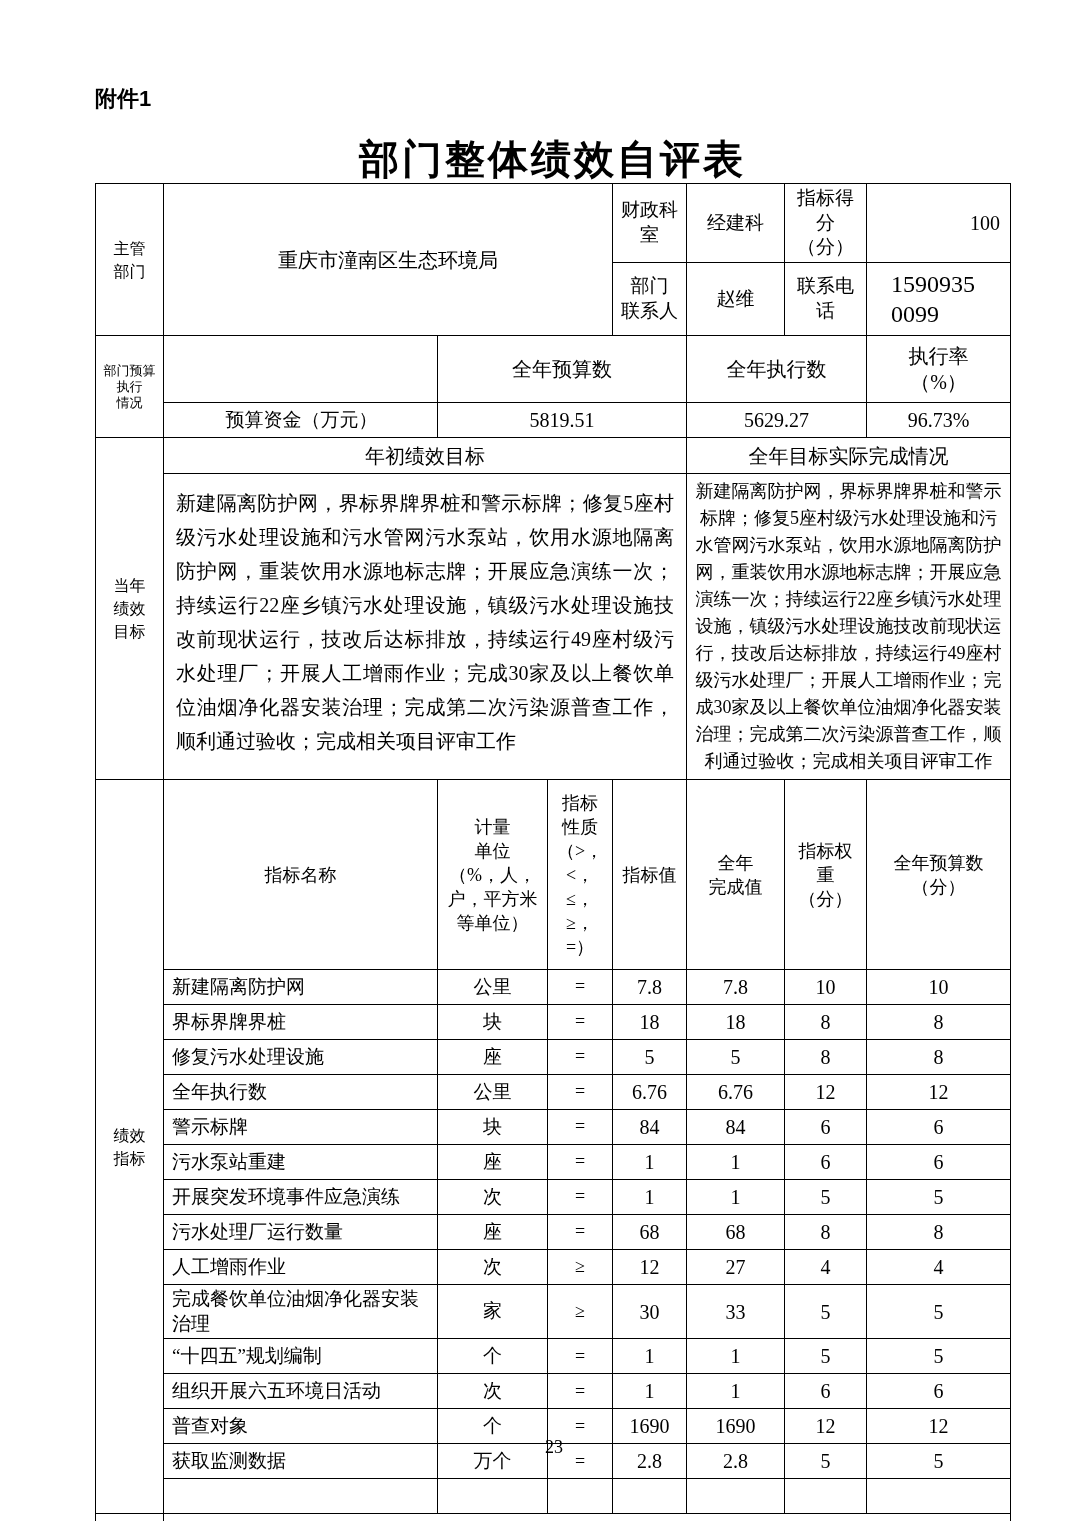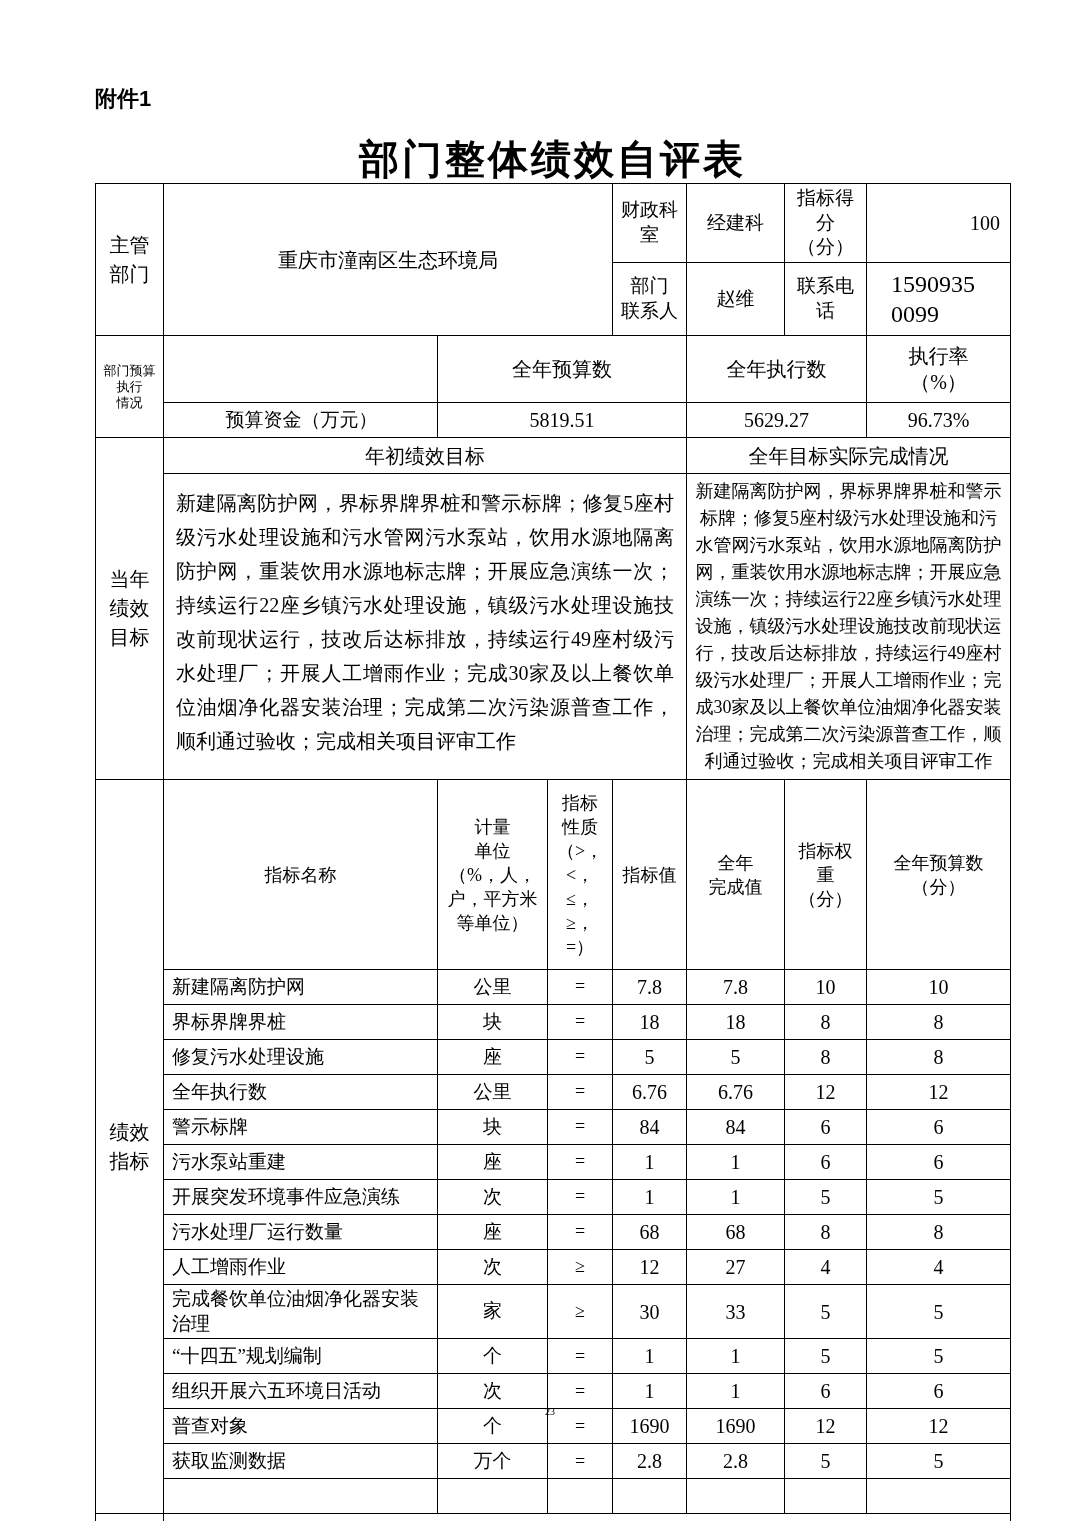--- a/index.html
+++ b/index.html
@@ -39,42 +39,42 @@
   .r1 { height: 54px; }
   .r2 { height: 73px; }
   .r3 { height: 67px; }
   .r4 { height: 35px; }
   .r5 { height: 36px; }
   .r6 { height: 306px; }
   .r7 { height: 190px; }
   .drow { height: 35px; }
   .drow-tall { height: 50px; }
   .r-notes { height: 34px; }
-  .vlabel { font-size: 20px; line-height: 29px; padding: 0 4px; }
+  .vlabel { font-size: 16px; line-height: 23px; padding: 0 4px; }
   .small-label { font-size: 13px; line-height: 16px; }
   .notes-label { font-size: 16px; line-height: 20px; }
   .lab20 { font-size: 20px; }
   .num { font-size: 20px; }
   .right { text-align: right; padding-right: 10px; }
   .phone { font-size: 24px; line-height: 30px; text-align: left; padding: 0 24px; word-break: break-all; }
   .left-text { text-align: center; padding-left: 8px; }
   .goal-left {
     text-align: justify; vertical-align: top;
     font-size: 20px; line-height: 34px; padding: 12px 12px;
   }
   .goal-right {
     text-align: center; vertical-align: top;
     font-size: 18px; line-height: 27px; padding: 4px 6px;
   }
   .hdr { font-size: 18px; line-height: 24px; }
   .iname { text-align: left; padding-left: 8px; }
   .nature { font-size: 18px; }
   .page-number {
-    position: absolute; left: 545px; top: 1406px;
-    font-size: 10px; z-index: 5;
+    position: absolute; left: 545px; top: 1437px;
+    font-size: 18px; z-index: 5;
   }
 </style>
 </head>
 <body>
 
 <div class="attachment">附件1</div>
 <h1 class="title">部门整体绩效自评表</h1>
 
 <table class="eval">
   <colgroup>

